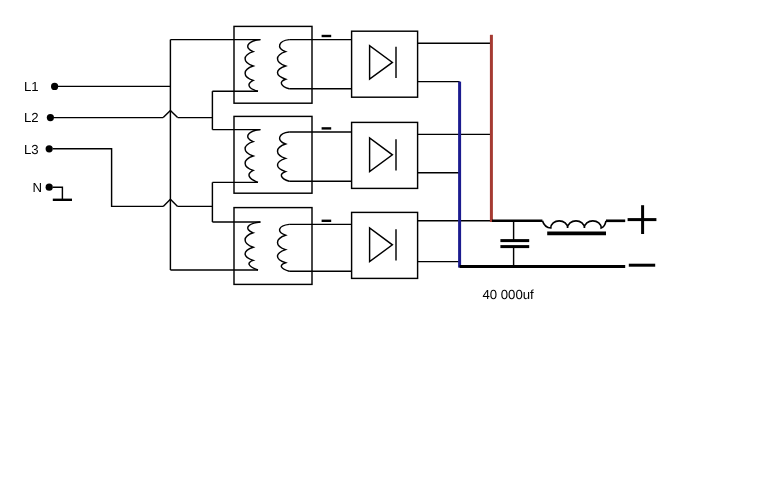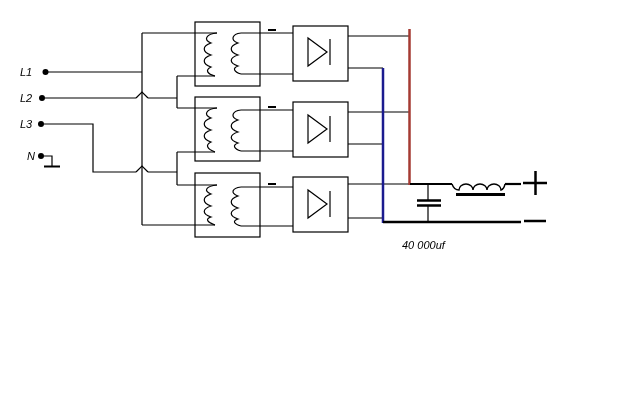--- a/index.html
+++ b/index.html
@@ -1,16 +1,16 @@
 <!DOCTYPE html>
 <html><head>
 <meta charset="utf-8">
 <style>
   html,body{margin:0;padding:0;background:#ffffff;}
-  #stage{position:relative;width:640px;height:400px;background:#b91c1c;overflow:hidden;font-style:italic;}
+  #stage{position:relative;width:640px;height:400px;background:#b91c1c;overflow:hidden;}
   svg{position:absolute;top:0;left:0;}
   .lbl{font-family:"Liberation Sans","DejaVu Sans",sans-serif;font-size:11px;}
 </style>
 </head>
 <body>
 
 <div id="stage">
 <svg width="640" height="400" viewBox="0 0 640 400">
   <rect x="0" y="0" width="640" height="400" stroke="none" fill="#ffffff"></rect>
 

